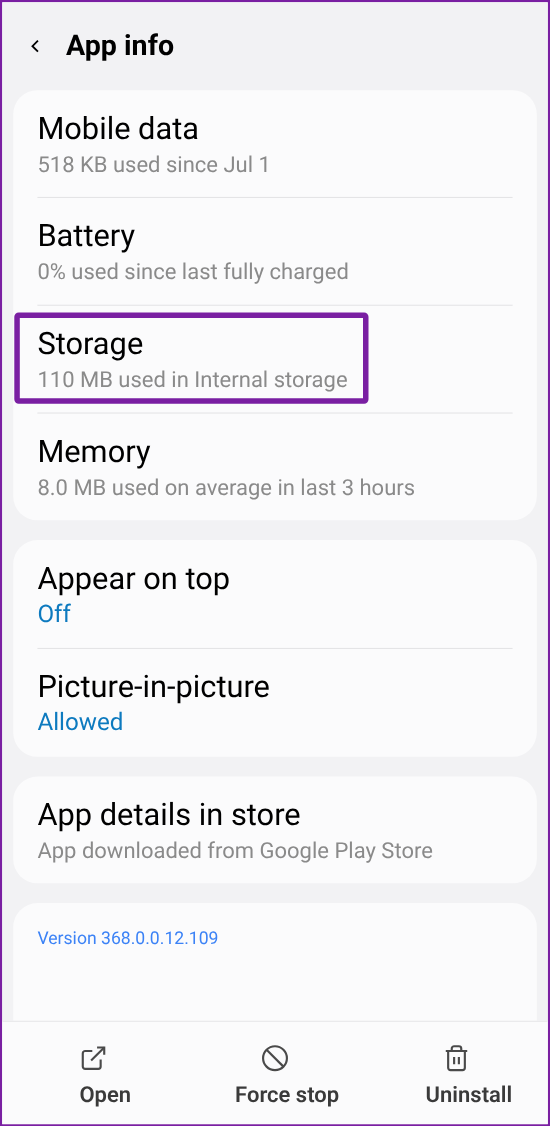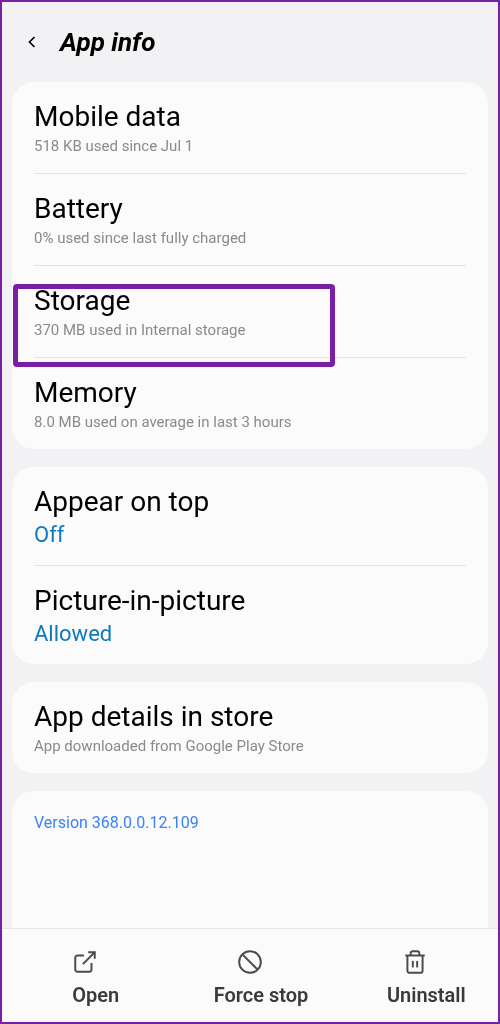--- a/index.html
+++ b/index.html
@@ -17,21 +17,20 @@
       height: 100%;
       display: flex;
       flex-direction: column;
       padding: 10px;
     }
     .header {
       display: flex;
       align-items: center;
       padding: 15px 10px 25px 10px;
       gap: 18px;
-      font-style: italic;
     }
     .back-icon {
       width: 20px;
       height: 20px;
       stroke: #000;
       stroke-width: 2;
       fill: none;
     }
     .title {
       font-size: 26px;
@@ -47,21 +46,21 @@
       padding: 18px 22px;
       position: relative;
     }
     .item-title {
       font-size: 28px;
       font-weight: 400;
       color: #000;
       margin-bottom: 4px;
     }
     .item-subtitle {
-      font-size: 15px;
+      font-size: 20px;
       color: #8a8a8a;
     }
     .item-subtitle.link {
       color: #0d7abf;
       font-size: 22px;
     }
     .divider {
       height: 1px;
       background: #e4e4e6;
       margin: 0 22px;
@@ -134,21 +133,21 @@
       <div class="item-subtitle">518 KB used since Jul 1</div>
     </div>
     <div class="divider"></div>
     <div class="item">
       <div class="item-title">Battery</div>
       <div class="item-subtitle">0% used since last fully charged</div>
     </div>
     <div class="divider"></div>
     <div class="item">
       <div class="item-title">Storage</div>
-      <div class="item-subtitle">370 MB used in Internal storage</div>
+      <div class="item-subtitle">110 MB used in Internal storage</div>
     </div>
     <div class="divider"></div>
     <div class="item">
       <div class="item-title">Memory</div>
       <div class="item-subtitle">8.0 MB used on average in last 3 hours</div>
     </div>
   </div>
 
   <div class="card">
     <div class="item">

